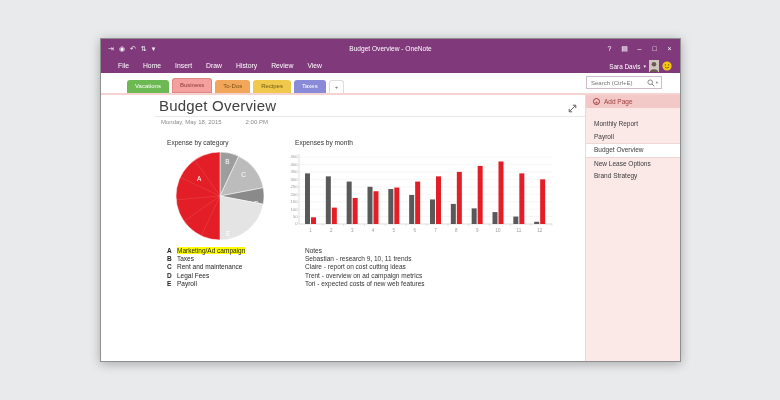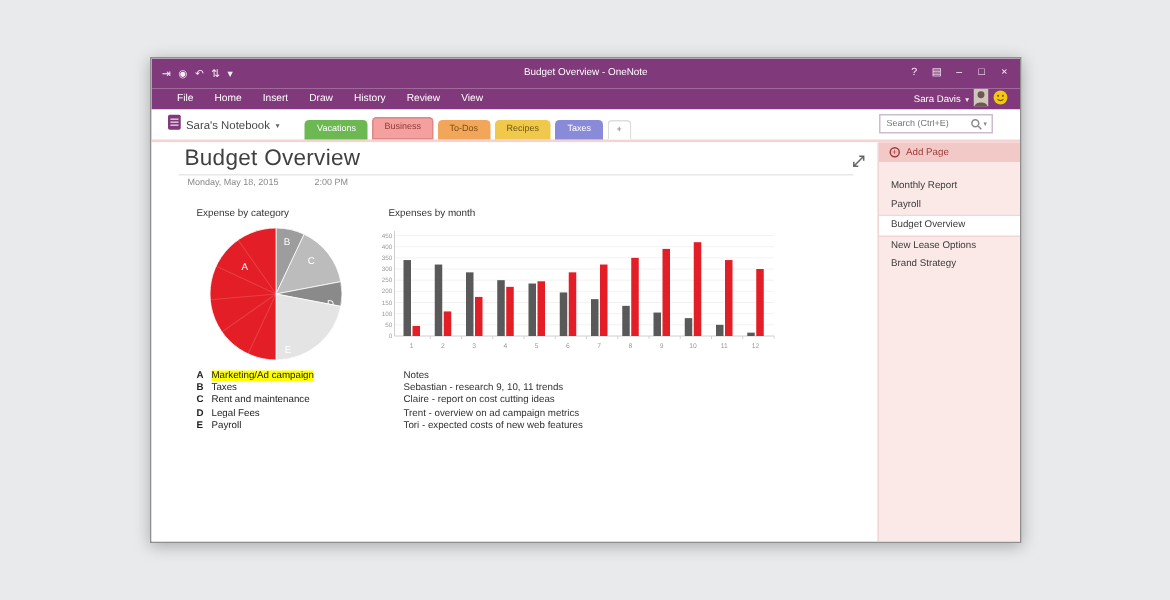--- a/index.html
+++ b/index.html
@@ -28,21 +28,21 @@
   .section-tabs{display:flex;align-items:flex-end;margin-left:16px;gap:3px;}
   .section-tab{height:13px;line-height:13px;padding:0 8px;border-radius:3px 3px 0 0;font-size:6px;cursor:default;white-space:nowrap;}
   .section-tab.active{height:15px;line-height:15px;box-shadow:0 0 0 1px rgba(160,60,60,.25) inset;}
   .section-tab.add-tab{background:#fff;border:1px solid #ddd;border-bottom:none;color:#666;padding:0 5px;height:12px;line-height:12px;}
   .search-wrap{position:absolute;right:18px;top:3px;width:76px;height:13px;border:1px solid #cdbccb;background:#fff;
                display:flex;align-items:center;box-sizing:border-box;}
   .search-input{flex:1;border:none;outline:none;font-size:6px;color:#777;padding:0 2px 0 4px;min-width:0;font-family:"Liberation Sans",sans-serif;background:transparent;}
   .search-wrap svg{flex:0 0 auto;}
   .search-chev{font-size:4.5px;color:#888;padding:0 3px 0 1px;}
   
-  .main{position:relative;display:flex;height:266px;background:#fff;}
+  .main{position:relative;display:flex;height:266px;background:#fff;padding-left:36px;}
   .page{position:relative;flex:1;background:#fff;}
   .sidebar{position:relative;width:95px;background:#fbe9e8;border-left:1px solid #f0d6d4;box-sizing:border-box;}
   .addpage{height:13px;background:#f2c9c7;color:#9e3c39;font-size:6.5px;display:flex;align-items:center;gap:4px;padding-left:7px;cursor:default;}
   .circle-plus{width:7px;height:7px;border:1px solid #9e3c39;border-radius:50%;font-size:6px;line-height:6.5px;text-align:center;box-sizing:border-box;}
   .page-list{margin-top:10px;}
   .page-item{height:12.5px;line-height:12.5px;font-size:6.5px;color:#3a3a3a;padding-left:8px;cursor:default;white-space:nowrap;}
   .page-item.selected{background:#fff;border-top:1px solid #f0d6d4;border-bottom:1px solid #f0d6d4;}
   
   .page-title{position:absolute;left:22px;top:2px;margin:0;font-size:15px;font-weight:400;color:#404040;letter-spacing:.2px;}
   .title-underline{position:absolute;left:18px;top:21px;width:450px;height:1px;background:#e7e7e7;}
@@ -109,32 +109,20 @@
               <circle cx="5" cy="5" r="4.6" fill="#f2c811"></circle>
               <circle cx="3.4" cy="3.9" r=".7" fill="#7a5c00"></circle>
               <circle cx="6.6" cy="3.9" r=".7" fill="#7a5c00"></circle>
               <path d="M3 6.2 Q5 7.9 7 6.2" stroke="#7a5c00" stroke-width=".8" fill="none"></path>
             </svg>
         </span>
       </div>
     </div>
 
     <div class="notebookbar">
-      <div class="nb-switch">
-        <span>
-          <svg width="10" height="11" viewBox="0 0 10 11">
-              <rect x="1" y="0.5" width="8.5" height="10" rx="1.2" fill="#80397B"></rect>
-              <rect x="2.6" y="3" width="5.4" height="0.9" fill="#e8d2e6"></rect>
-              <rect x="2.6" y="5" width="5.4" height="0.9" fill="#e8d2e6"></rect>
-              <rect x="2.6" y="7" width="5.4" height="0.9" fill="#e8d2e6"></rect>
-            </svg>
-        </span>
-        <span class="nb-name">Sara's Notebook</span>
-        <span class="nb-arrow">▼</span>
-      </div>
       <div class="section-tabs" id="section-tabs">
           <span class="section-tab" style="background: rgb(108, 184, 82); color: rgb(255, 255, 255);">Vacations</span>
           <span class="section-tab active" style="background: rgb(244, 160, 158); color: rgb(142, 58, 55);">Business</span>
           <span class="section-tab" style="background: rgb(242, 166, 89); color: rgb(125, 77, 20);">To-Dos</span>
           <span class="section-tab" style="background: rgb(239, 200, 76); color: rgb(111, 90, 16);">Recipes</span>
           <span class="section-tab" style="background: rgb(138, 139, 216); color: rgb(255, 255, 255);">Taxes</span>
           <span class="section-tab add-tab">+</span>
         </div>
       <div class="search-wrap">
         <input class="search-input" placeholder="Search (Ctrl+E)" style="">

